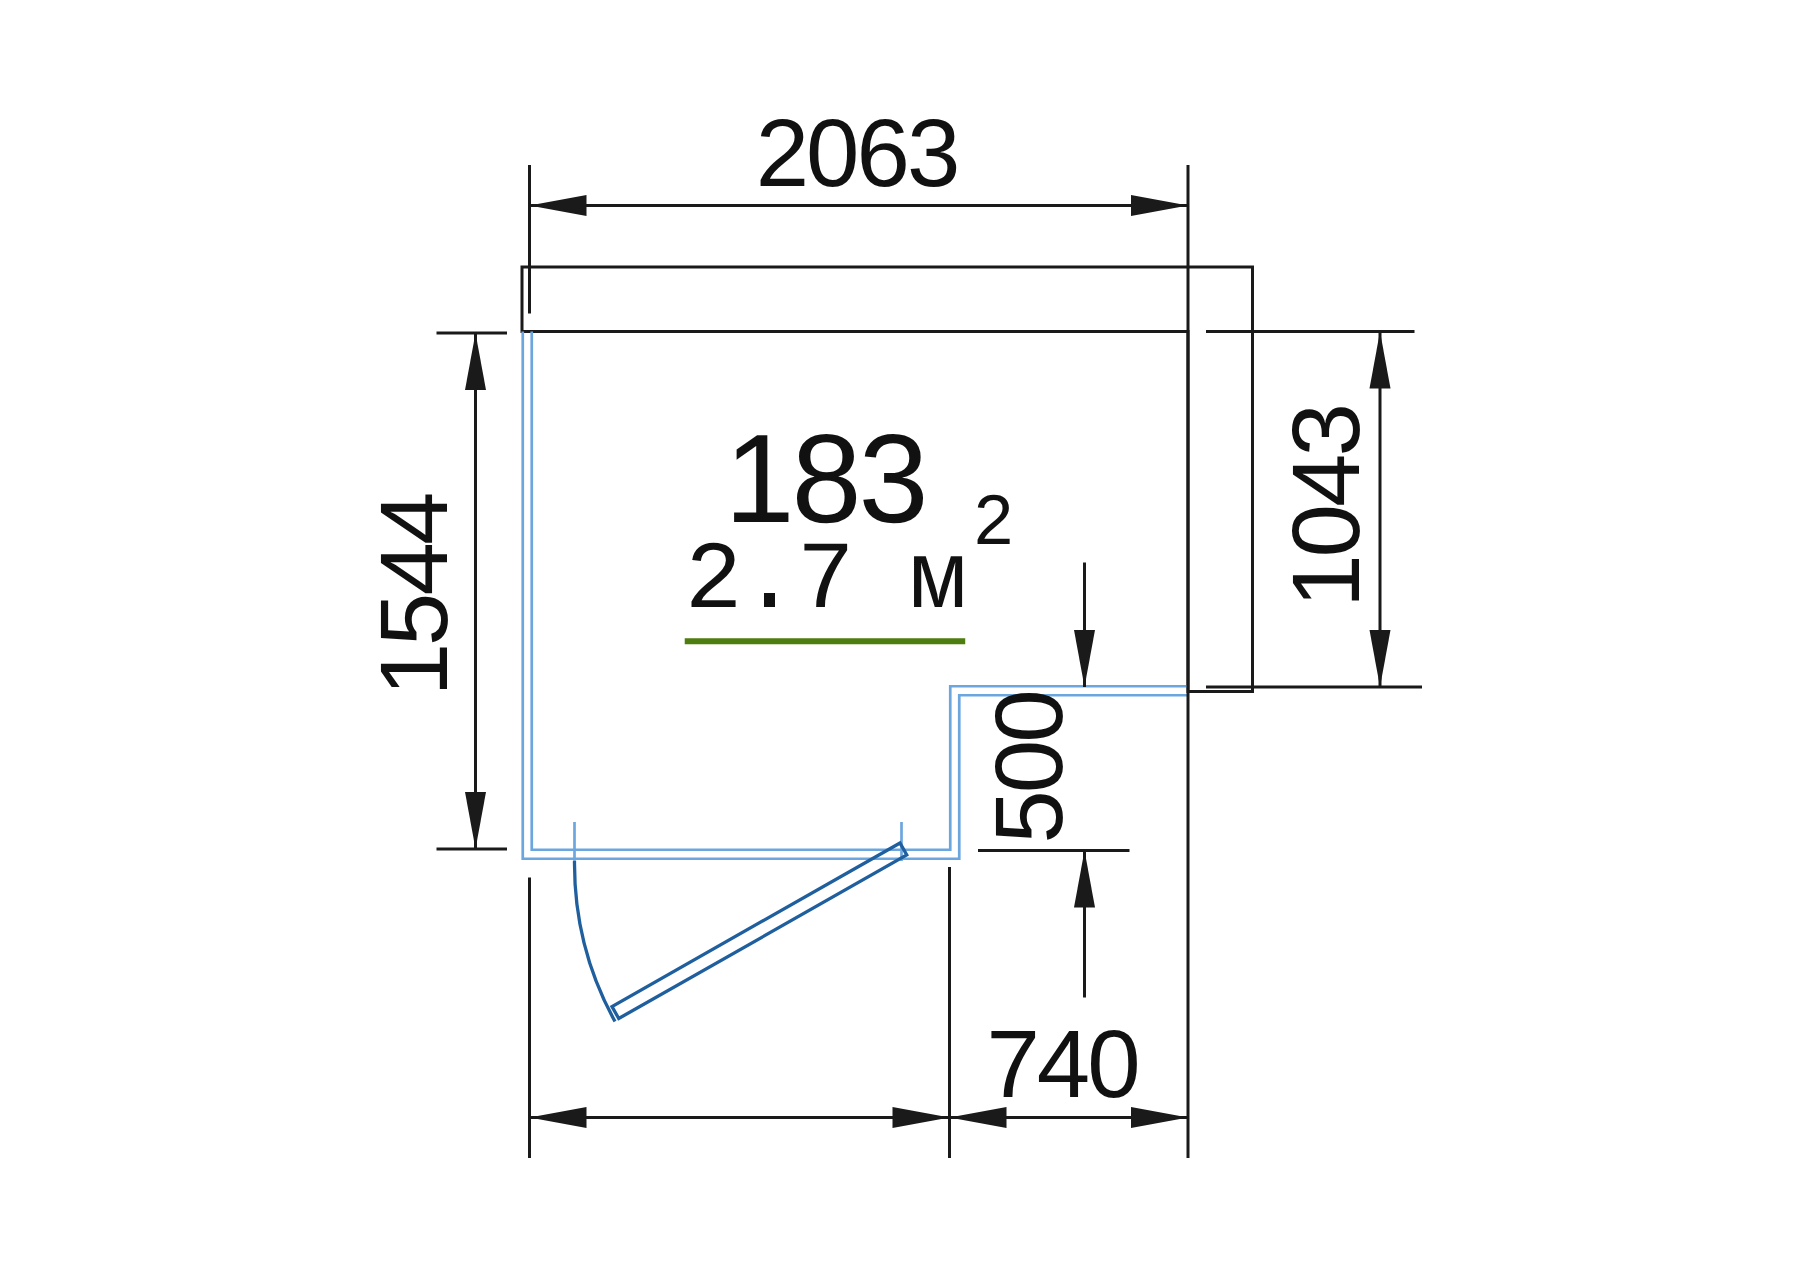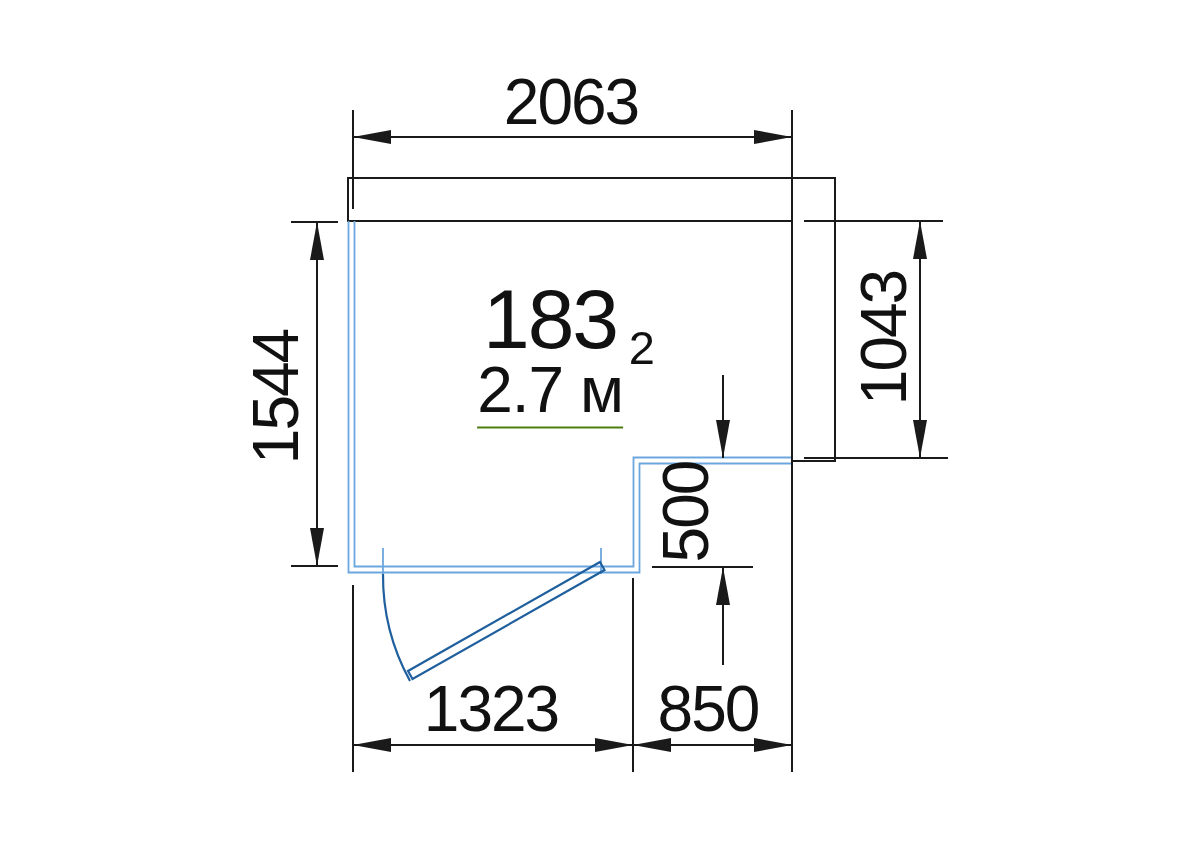--- a/index.html
+++ b/index.html
@@ -28,21 +28,21 @@
   .room-number{
     position:absolute;left:550px;top:319px;font-size:84px;line-height:1;
     transform:translate(-50%,-50%);letter-spacing:-2px;white-space:nowrap;
   }
   .room-area{
     position:absolute;left:550px;top:393px;transform:translate(-50%,-50%);
     white-space:nowrap;
   }
   .area-text{
     font-size:64px;line-height:1;letter-spacing:-1px;
-    border-bottom:2px solid #4d7c0f;padding-bottom:5px;display:inline-block;
+    border-bottom:4px solid #4d7c0f;padding-bottom:5px;display:inline-block;font-family:Liberation Mono, monospace;
   }
   .area-sup{
     position:absolute;right:-32px;top:-34px;font-size:47px;line-height:1;
   }
 </style>
 </head>
 <body>
 
 <div class="canvas">
 
@@ -104,23 +104,22 @@
   </svg>
 
   <div class="dim" style="left:571px;top:102px;">2063</div>
 
   <div class="dim vert" style="left:276px;top:397px;">1544</div>
 
   <div class="dim vert" style="left:884px;top:338px;">1043</div>
 
   <div class="dim vert" style="left:686px;top:512px;">500</div>
 
-  <div class="dim" style="left:491px;top:709px;">1323</div>
 
-  <div class="dim" style="left:708px;top:709px;">850</div>
+  <div class="dim" style="left:708px;top:709px;">740</div>
 
   <div class="room-number">183</div>
 
   <div class="room-area">
     <span class="area-text">2.7 м</span><span class="area-sup">2</span>
   </div>
 
 </div>
 
 </body></html>

